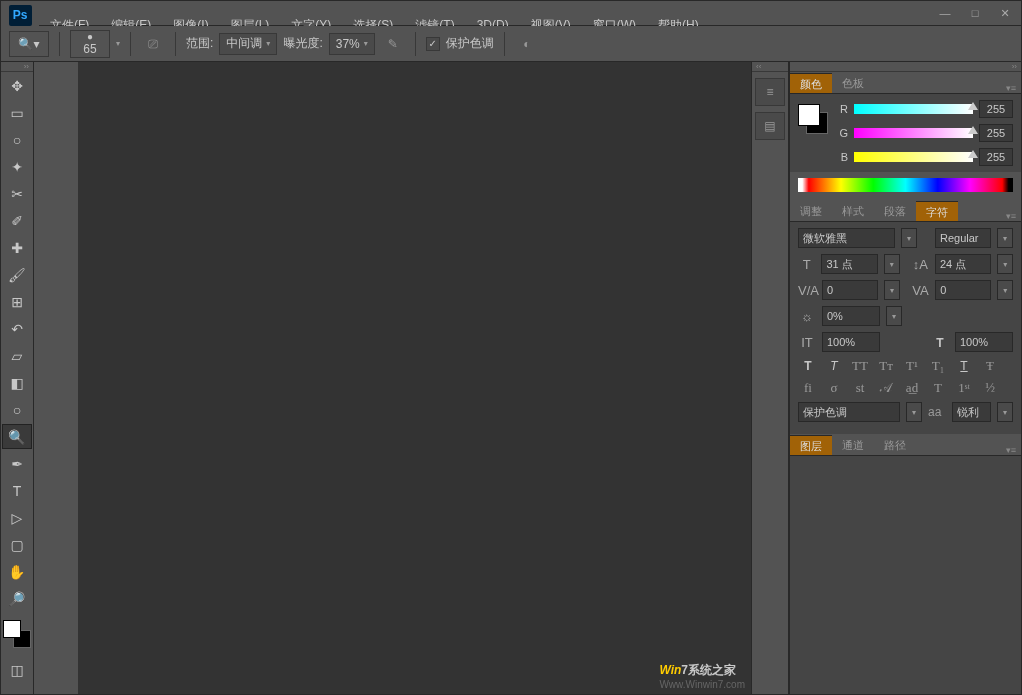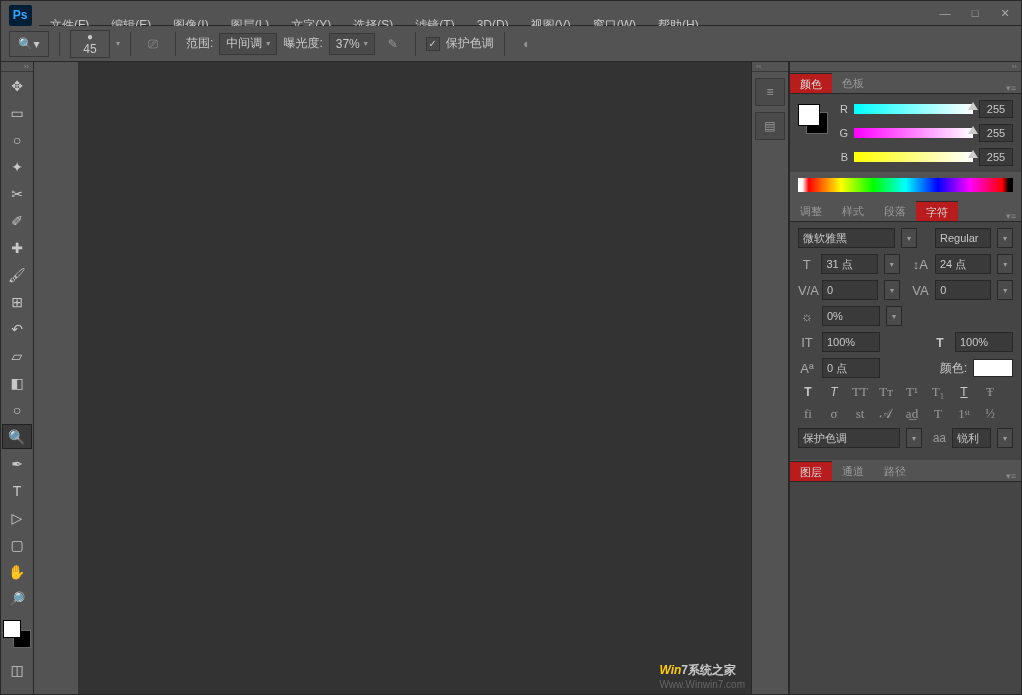--- a/index.html
+++ b/index.html
@@ -29,21 +29,21 @@
 .fg-color { width: 18px; height: 18px; background: #fff; border: 1px solid #000; position: absolute; top: 0; left: 0; z-index: 2; }
 .bg-color { width: 18px; height: 18px; background: #000; border: 1px solid #666; position: absolute; bottom: 0; right: 0; }
 .canvas-area { flex: 1; background: #333333; position: relative; margin-left: 44px; }
 .dock-strip { width: 38px; background: #535353; border-left: 1px solid #282828; border-right: 1px solid #282828; display: flex; flex-direction: column; }
 .dock-collapse { height: 10px; border-bottom: 1px solid #383838; display: flex; align-items: center; justify-content: flex-start; padding-left: 4px; font-size: 8px; color: #888; }
 .dock-btn { width: 30px; height: 28px; margin: 6px auto 0; background: #4a4a4a; border: 1px solid #383838; display: flex; align-items: center; justify-content: center; font-size: 12px; color: #999; }
 .panels { width: 232px; background: #535353; display: flex; flex-direction: column; border-left: 1px solid #282828; }
 .panel-collapse { height: 10px; display: flex; align-items: center; justify-content: flex-end; padding-right: 4px; font-size: 8px; color: #888; border-bottom: 1px solid #383838; }
 .panel-tabs { height: 22px; display: flex; align-items: flex-end; background: #535353; border-bottom: 1px solid #282828; }
 .panel-tab { padding: 0 10px; height: 20px; line-height: 20px; font-size: 11px; color: #999; cursor: default; }
-.panel-tab.active { background: #b91c1c; color: #ddd; border-top: 1px solid #282828; margin-top: 48px; }
+.panel-tab.active { background: #a16207; color: #ddd; border-top: 1px solid #282828; margin-top: 48px; }
 .panel-menu-btn { margin-left: auto; width: 20px; display: flex; align-items: center; justify-content: center; font-size: 9px; color: #888; }
 .panel-body { background: #454545; padding: 6px 8px; }
 .color-panel { display: flex; gap: 8px; align-items: flex-start; }
 .color-preview { width: 30px; height: 30px; position: relative; margin-top: 4px; }
 .cp-fg { width: 22px; height: 22px; background: #fff; border: 1px solid #000; position: absolute; top: 0; left: 0; z-index: 2; }
 .cp-bg { width: 22px; height: 22px; background: #000; border: 1px solid #666; position: absolute; bottom: 0; right: 0; }
 .color-sliders { flex: 1; display: flex; flex-direction: column; gap: 6px; }
 .slider-row { display: flex; align-items: center; gap: 6px; }
 .slider-label { width: 12px; text-align: right; font-size: 11px; }
 .slider-track { flex: 1; height: 10px; position: relative; }
@@ -90,21 +90,21 @@
       <div class="win-btn">□</div>
       <div class="win-btn">✕</div>
     </div>
   </div>
 
   <div class="options-bar">
     <div class="tool-preset">🔍▾</div>
     <div class="divider"></div>
     <div class="brush-selector">
       <div style="font-size:10px;">●</div>
-      <div>45</div>
+      <div>65</div>
     </div>
     <div class="dd-arrow">▾</div>
     <div class="divider"></div>
     <div class="icon-btn">⎚</div>
     <div class="divider"></div>
     <span class="opt-label">范围:</span>
     <div class="dropdown">
       <span>中间调</span>
         <span class="dd-arrow">▾</span>
     </div>
@@ -244,27 +244,20 @@
           <div class="char-input" style="width:58px">0%</div>
           <div class="char-dd">▾</div>
         </div>
         <div class="row">
           <span class="char-icon">IT</span>
           <div class="char-input" style="width:58px">100%</div>
           <div style="flex:1"></div>
           <span class="char-icon"><b>T</b></span>
           <div class="char-input" style="width:58px">100%</div>
         </div>
-        <div class="row">
-          <span class="char-icon">Aª</span>
-          <div class="char-input" style="width:58px">0 点</div>
-          <div style="flex:1"></div>
-          <span>颜色:</span>
-          <div class="color-chip"></div>
-        </div>
         <div class="type-styles">
           <span class="ts-btn"><b>T</b></span>
           <span class="ts-btn"><i>T</i></span>
           <span class="ts-btn">TT</span>
           <span class="ts-btn">Tᴛ</span>
           <span class="ts-btn">T¹</span>
           <span class="ts-btn">T₁</span>
           <span class="ts-btn"><u>T</u></span>
           <span class="ts-btn">Ŧ</span>
         </div>
@@ -274,21 +267,21 @@
           <span class="ts-btn">st</span>
           <span class="ts-btn">𝒜</span>
           <span class="ts-btn">a͟d</span>
           <span class="ts-btn">T</span>
           <span class="ts-btn">1ˢᵗ</span>
           <span class="ts-btn">½</span>
         </div>
         <div class="row">
           <div class="char-input" style="flex:1">保护色调</div>
           <div class="char-dd">▾</div>
-          <span style="width:18px;text-align:right;color:#999">aa</span>
+          <span style="width:18px;text-align:left;color:#999">aa</span>
           <div class="char-input" style="width:39px">锐利</div>
           <div class="char-dd">▾</div>
         </div>
       </div>
 
       <div class="panel-tabs">
         <div class="panel-tab active">图层</div>
         <div class="panel-tab">通道</div>
         <div class="panel-tab">路径</div>
         <div class="panel-menu-btn">▾≡</div>

